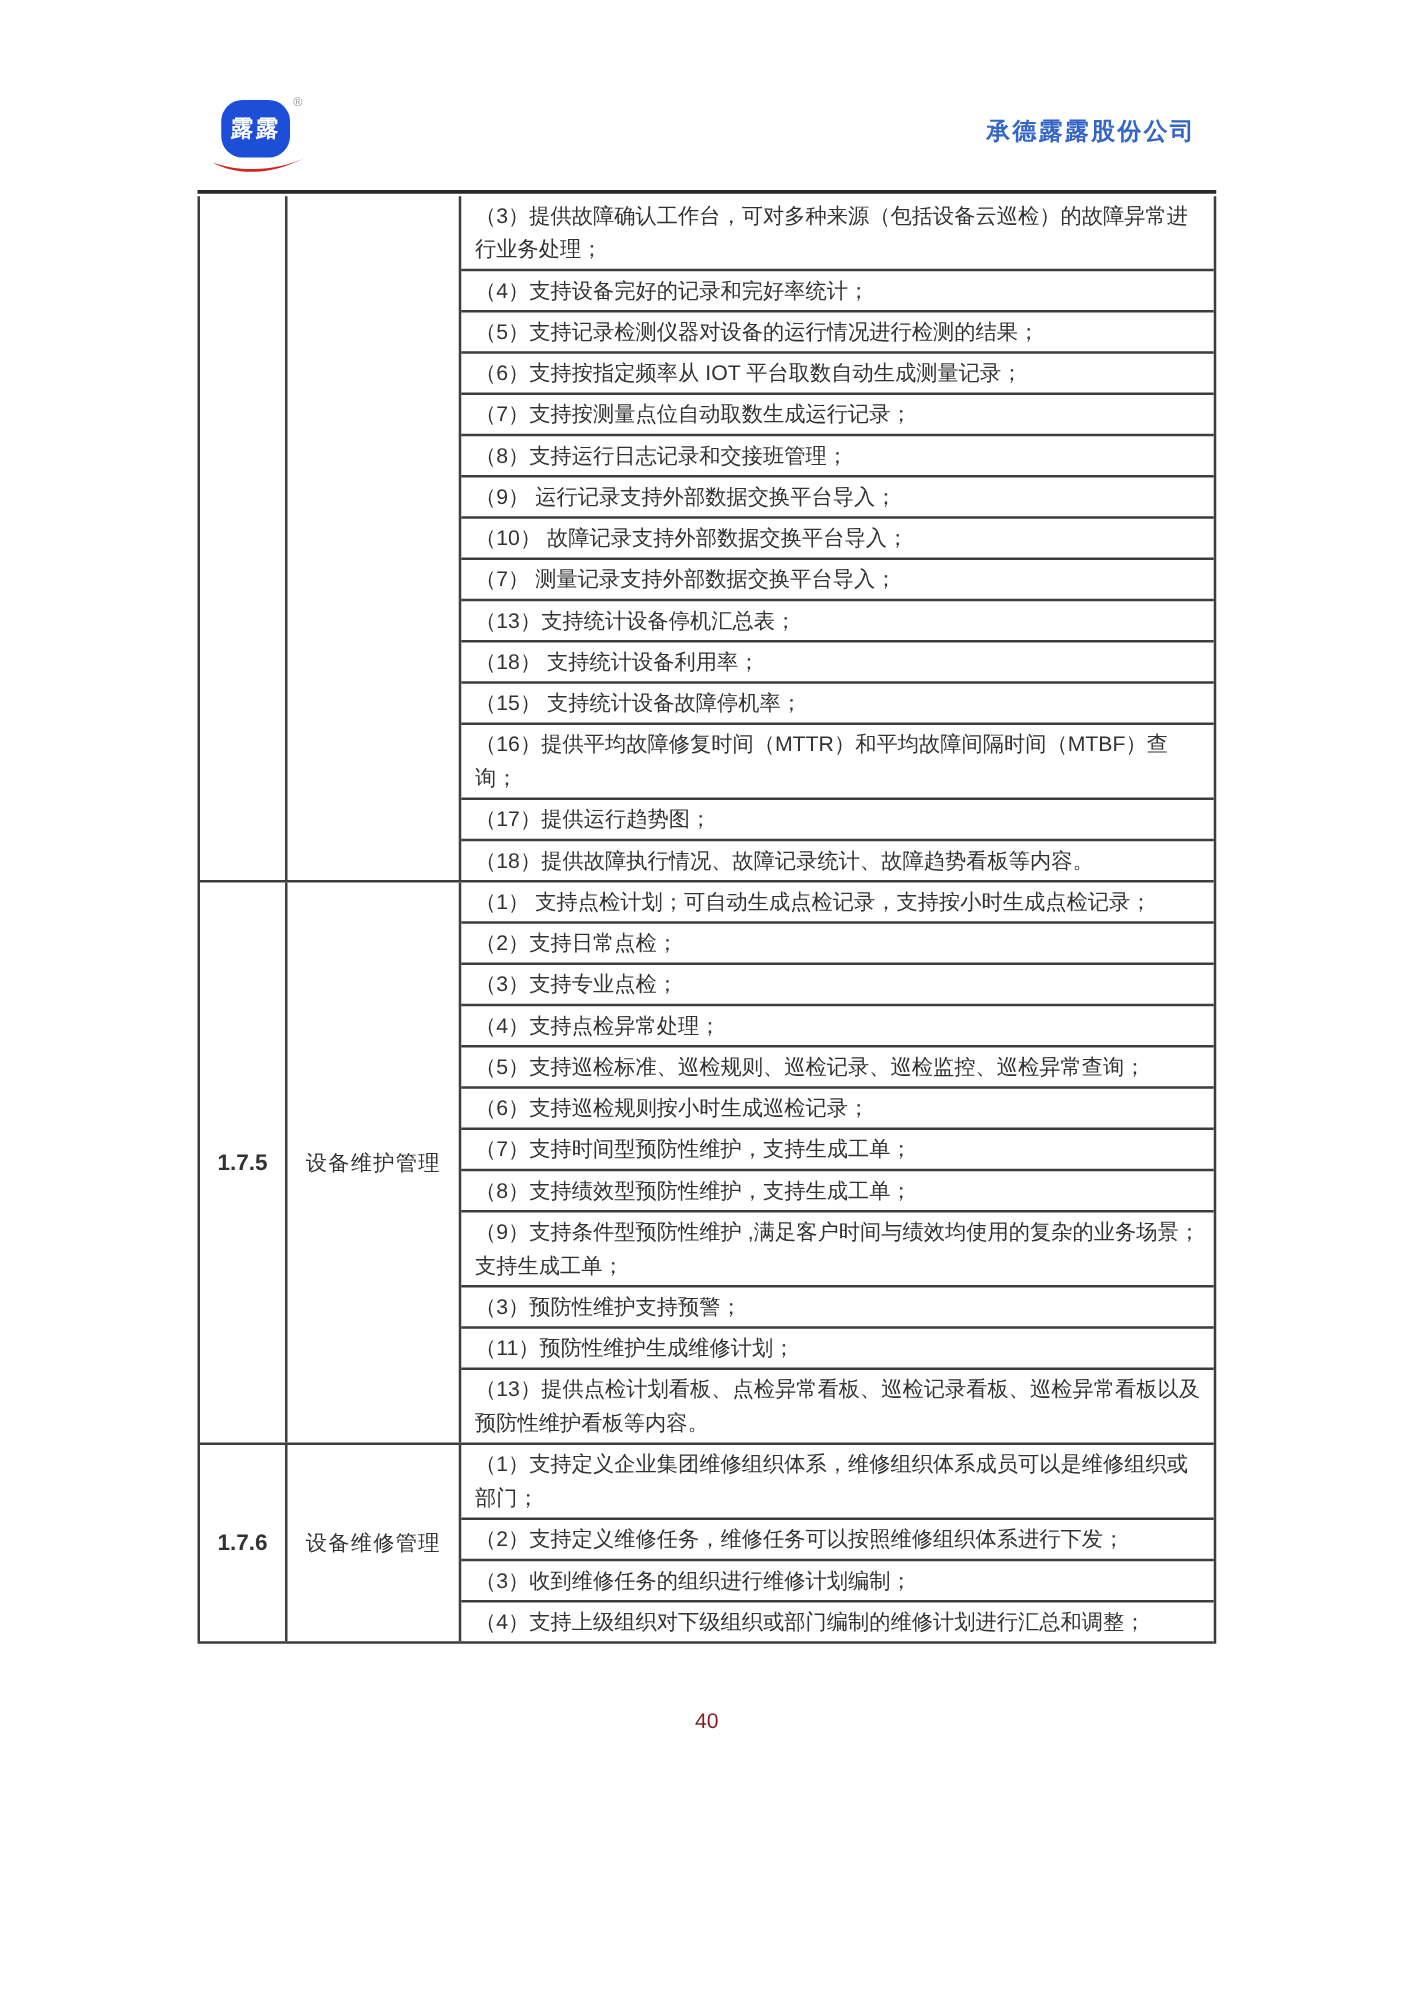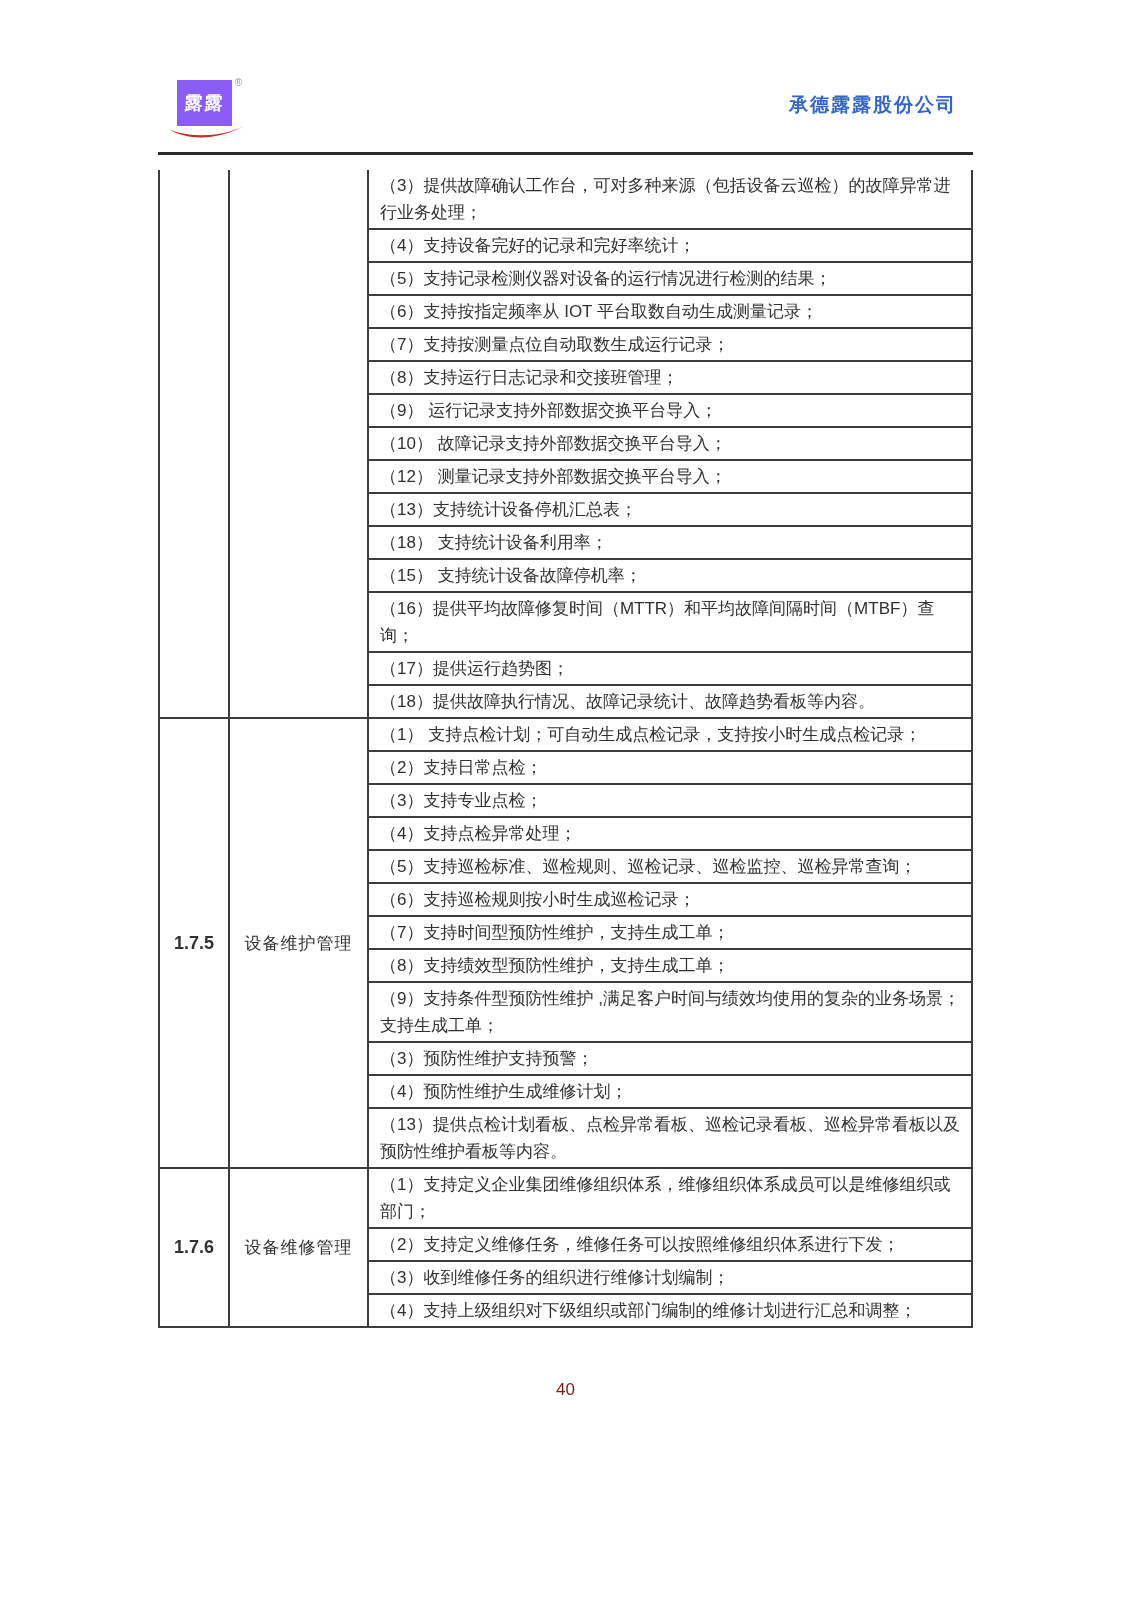--- a/index.html
+++ b/index.html
@@ -16,42 +16,42 @@
   .header {
     position: relative;
     width: 815px;
     margin: 0 auto;
     height: 155px;
   }
   .logo { position: absolute; top: 80px; left: 10px; width: 78px; height: 64px; }
   .logo-rect {
     width: 55px; height: 46px;
     margin-left: 9px;
-    background: #8b5cf6;
-    border-radius: 0;
+    background: #1d4ed8;
+    border-radius: 17px;
     display: flex; align-items: center; justify-content: center;
   }
   .logo-text {
     color: #ffffff; font-size: 18px; font-weight: bold;
     letter-spacing: 2px; line-height: 1;
   }
   .reg { position: absolute; top: -3px; right: 4px; font-size: 10px; color: #9a9a9a; }
   .swoosh { position: absolute; left: 0; top: 44px; }
   .title {
     position: absolute; top: 92px; left: 0; right: 16px;
     text-align: right;
     font-size: 19px; font-weight: bold;
     color: #3465c8;
     letter-spacing: 2px;
   }
   .rule { position: absolute; bottom: 0; left: 0; right: 0; height: 3px; background: #2a2a2a; }
   
   .table {
     width: 815px;
-    margin: 15px auto 0;
+    margin: 2px auto 0;
     border-left: 2px solid #3d3d3d;
     border-right: 2px solid #3d3d3d;
     box-sizing: border-box;
   }
   .section { display: flex; border-bottom: 2px solid #3d3d3d; }
   .col-num {
     width: 68px; flex: 0 0 68px;
     border-right: 2px solid #3d3d3d;
     display: flex; align-items: center; justify-content: center;
     font-size: 18px;
@@ -115,21 +115,21 @@
             <div class="req"><span>（6）支持按指定频率从 IOT 平台取数自动生成测量记录；</span></div>
 
             <div class="req"><span>（7）支持按测量点位自动取数生成运行记录；</span></div>
 
             <div class="req"><span>（8）支持运行日志记录和交接班管理；</span></div>
 
             <div class="req"><span>（9） 运行记录支持外部数据交换平台导入；</span></div>
 
             <div class="req"><span>（10） 故障记录支持外部数据交换平台导入；</span></div>
 
-            <div class="req"><span>（12） 测量记录支持外部数据交换平台导入；</span></div>
+            <div class="req"><span>（7） 测量记录支持外部数据交换平台导入；</span></div>
 
 
             <div class="req"><span>（13）支持统计设备停机汇总表；</span></div>
 
             <div class="req"><span>（18） 支持统计设备利用率；</span></div>
 
             <div class="req"><span>（15） 支持统计设备故障停机率；</span></div>
 
             <div class="req"><span>（16）提供平均故障修复时间（MTTR）和平均故障间隔时间（MTBF）查询；</span></div>
 
@@ -158,21 +158,21 @@
 
             <div class="req"><span>（7）支持时间型预防性维护，支持生成工单；</span></div>
 
             <div class="req"><span>（8）支持绩效型预防性维护，支持生成工单；</span></div>
 
             <div class="req"><span>（9）支持条件型预防性维护 ,满足客户时间与绩效均使用的复杂的业务场景；支持生成工单；</span></div>
 
             <div class="req"><span>（3）预防性维护支持预警；</span></div>
 
 
-            <div class="req"><span>（4）预防性维护生成维修计划；</span></div>
+            <div class="req"><span>（11）预防性维护生成维修计划；</span></div>
 
             <div class="req"><span>（13）提供点检计划看板、点检异常看板、巡检记录看板、巡检异常看板以及预防性维护看板等内容。</span></div>
           </div>
       </div>
 
       <div class="section">
         <div class="col-num">1.7.6</div>
         <div class="col-cat">设备维修管理</div>
         <div class="col-reqs">
 

